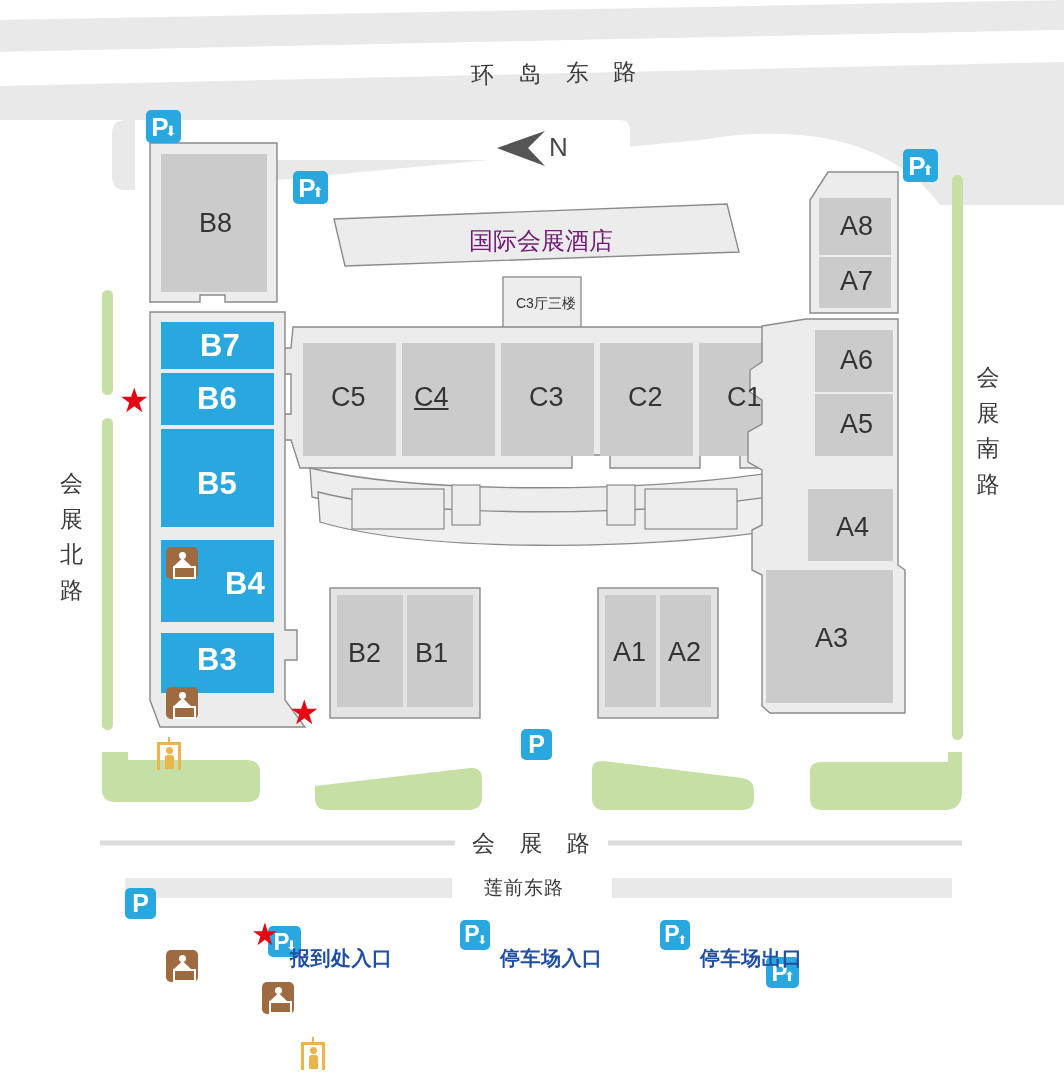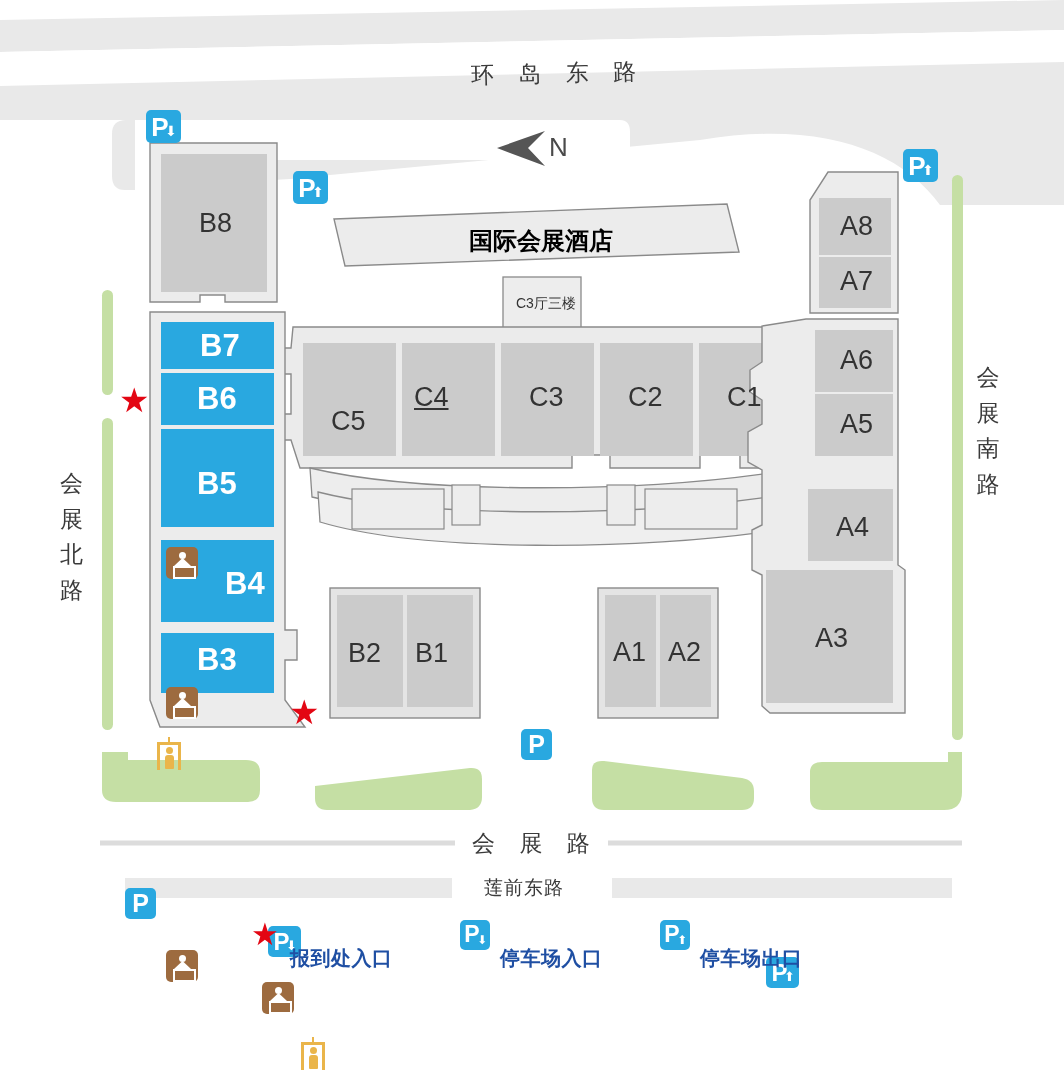--- a/index.html
+++ b/index.html
@@ -44,21 +44,21 @@
     letter-spacing: 1px;
   }
   .road-vert {
     font-size: 23px;
     color: #3a3a3a;
     width: 26px;
     white-space: normal;
     text-align: center;
     line-height: 1.55;
   }
-  .hotel-label { font-size: 24px; color: #000000; font-weight: bold; }
+  .hotel-label { font-size: 24px; color: #701a75; }
   .small-box-label { font-size: 14px; color: #333; }
   .n-label { font-size: 26px; color: #4a4a4a; }
 
   
   .icon { position: absolute; }
 
   .p-sign {
     border-radius: 5px;
     background: #29a8e0;
     display: flex; align-items: center; justify-content: center;
@@ -284,21 +284,21 @@
 
   <div class="lbl road-vert" style="left:975px; top:360px;">会展南路</div>
 
   <div class="lbl road-name" style="left:472px; top:832px;">会 展 路</div>
 
   <div class="lbl road-name-sm" style="left:484px; top:878px;">莲前东路</div>
 
   <div class="lbl hotel-label" style="left:469px; top:229px;">国际会展酒店</div>
   <div class="lbl small-box-label" style="left:516px; top:296px;">C3厅三楼</div>
 
-  <div class="lbl hall-label" style="left:331px; top:384px;margin-top:24px;">C5</div>
+  <div class="lbl hall-label" style="left:331px; top:384px;">C5</div>
   <div class="lbl hall-label" style="left:414px; top:384px;text-decoration:underline;">C4</div>
   <div class="lbl hall-label" style="left:529px; top:384px;">C3</div>
   <div class="lbl hall-label" style="left:628px; top:384px;">C2</div>
   <div class="lbl hall-label" style="left:727px; top:384px;">C1</div>
 
   <div class="lbl hall-label" style="left:840px; top:213px;">A8</div>
   <div class="lbl hall-label" style="left:840px; top:268px;">A7</div>
   <div class="lbl hall-label" style="left:840px; top:347px;">A6</div>
   <div class="lbl hall-label" style="left:840px; top:411px;">A5</div>
   <div class="lbl hall-label" style="left:836px; top:514px;">A4</div>

